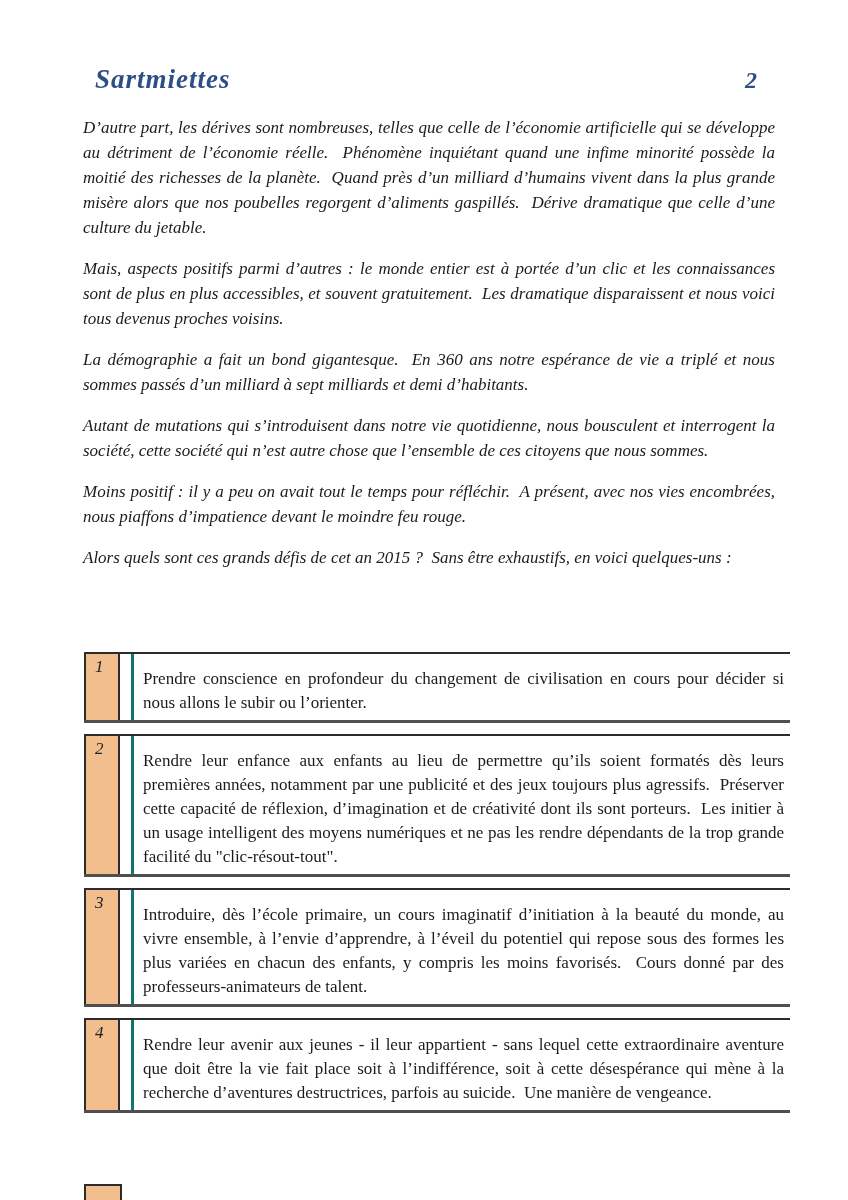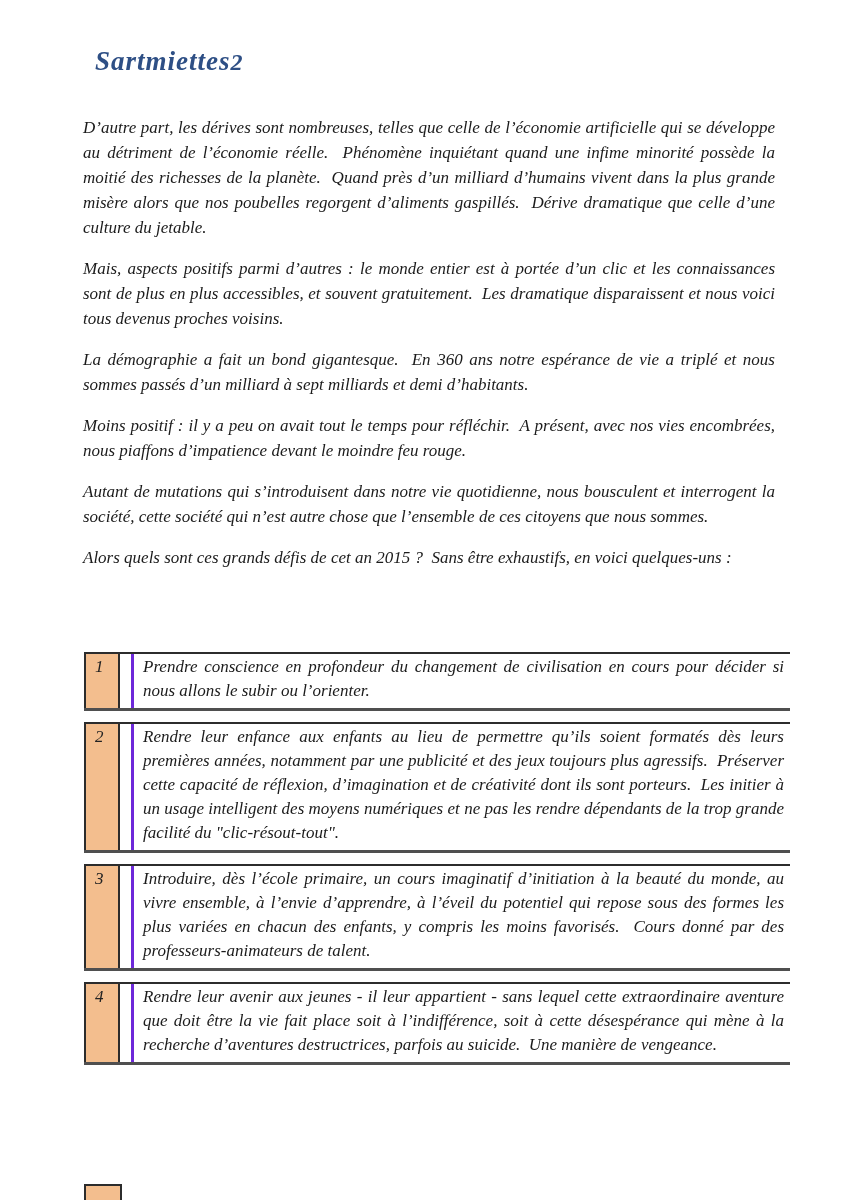--- a/index.html
+++ b/index.html
@@ -13,24 +13,25 @@
     color: #1b1b1b;
   }
   .page {
     position: relative;
     width: 848px;
     height: 1200px;
     background: #ffffff;
   }
   .header {
     position: absolute;
-    top: 46px;
+    top: 64px;
     left: 95px;
     width: 662px;
     display: flex;
+    justify-content: space-between;
     align-items: baseline;
   }
   .header-title {
     font-family: cursive;
     font-style: italic;
     font-weight: bold;
     font-size: 27px;
     color: #2e4f85;
     letter-spacing: 1px;
   }
@@ -80,23 +81,22 @@
     font-size: 17px;
     color: #222222;
     padding: 3px 0 0 9px;
   }
   .item-gap {
     width: 11px;
     flex: 0 0 11px;
   }
   .item-text {
     flex: 1;
-    border-left: 3px solid #6d28d9;
-    padding: 1px 6px 5px 9px;
-    font-style: italic;
+    border-left: 3px solid #0f766e;
+    padding: 13px 6px 5px 9px;
     font-size: 17px;
     line-height: 24px;
     text-align: justify;
     white-space: pre-wrap;
   }
   .item-stub {
     position: absolute;
     left: 84px;
     top: 1184px;
     width: 38px;
@@ -114,22 +114,22 @@
 
   <div class="header">
     <span class="header-title">Sartmiettes</span>
     <span class="page-number">2</span>
   </div>
 
   <div class="content">
     <p>D’autre part, les dérives sont nombreuses, telles que celle de l’économie artificielle qui se développe au détriment de l’économie réelle.  Phénomène inquiétant quand une infime minorité possède la moitié des richesses de la planète.  Quand près d’un milliard d’humains vivent dans la plus grande misère alors que nos poubelles regorgent d’aliments gaspillés.  Dérive dramatique que celle d’une culture du jetable.</p>
     <p>Mais, aspects positifs parmi d’autres : le monde entier est à portée d’un clic et les connaissances sont de plus en plus accessibles, et souvent gratuitement.  Les dramatique disparaissent et nous voici tous devenus proches voisins.</p>
     <p>La démographie a fait un bond gigantesque.  En 360 ans notre espérance de vie a triplé et nous sommes passés d’un milliard à sept milliards et demi d’habitants.</p>
+    <p>Autant de mutations qui s’introduisent dans notre vie quotidienne, nous bousculent et interrogent la société, cette société qui n’est autre chose que l’ensemble de ces citoyens que nous sommes.</p>
     <p>Moins positif : il y a peu on avait tout le temps pour réfléchir.  A présent, avec nos vies encombrées, nous piaffons d’impatience devant le moindre feu rouge.</p>
-    <p>Autant de mutations qui s’introduisent dans notre vie quotidienne, nous bousculent et interrogent la société, cette société qui n’est autre chose que l’ensemble de ces citoyens que nous sommes.</p>
     <p>Alors quels sont ces grands défis de cet an 2015 ?  Sans être exhaustifs, en voici quelques-uns :</p>
   </div>
 
   <div class="items">
 
     <div class="item-row">
       <div class="item-num">1</div>
       <div class="item-gap"></div>
       <div class="item-text">Prendre conscience en profondeur du changement de civilisation en cours pour décider si nous allons le subir ou l’orienter.</div>
     </div>

